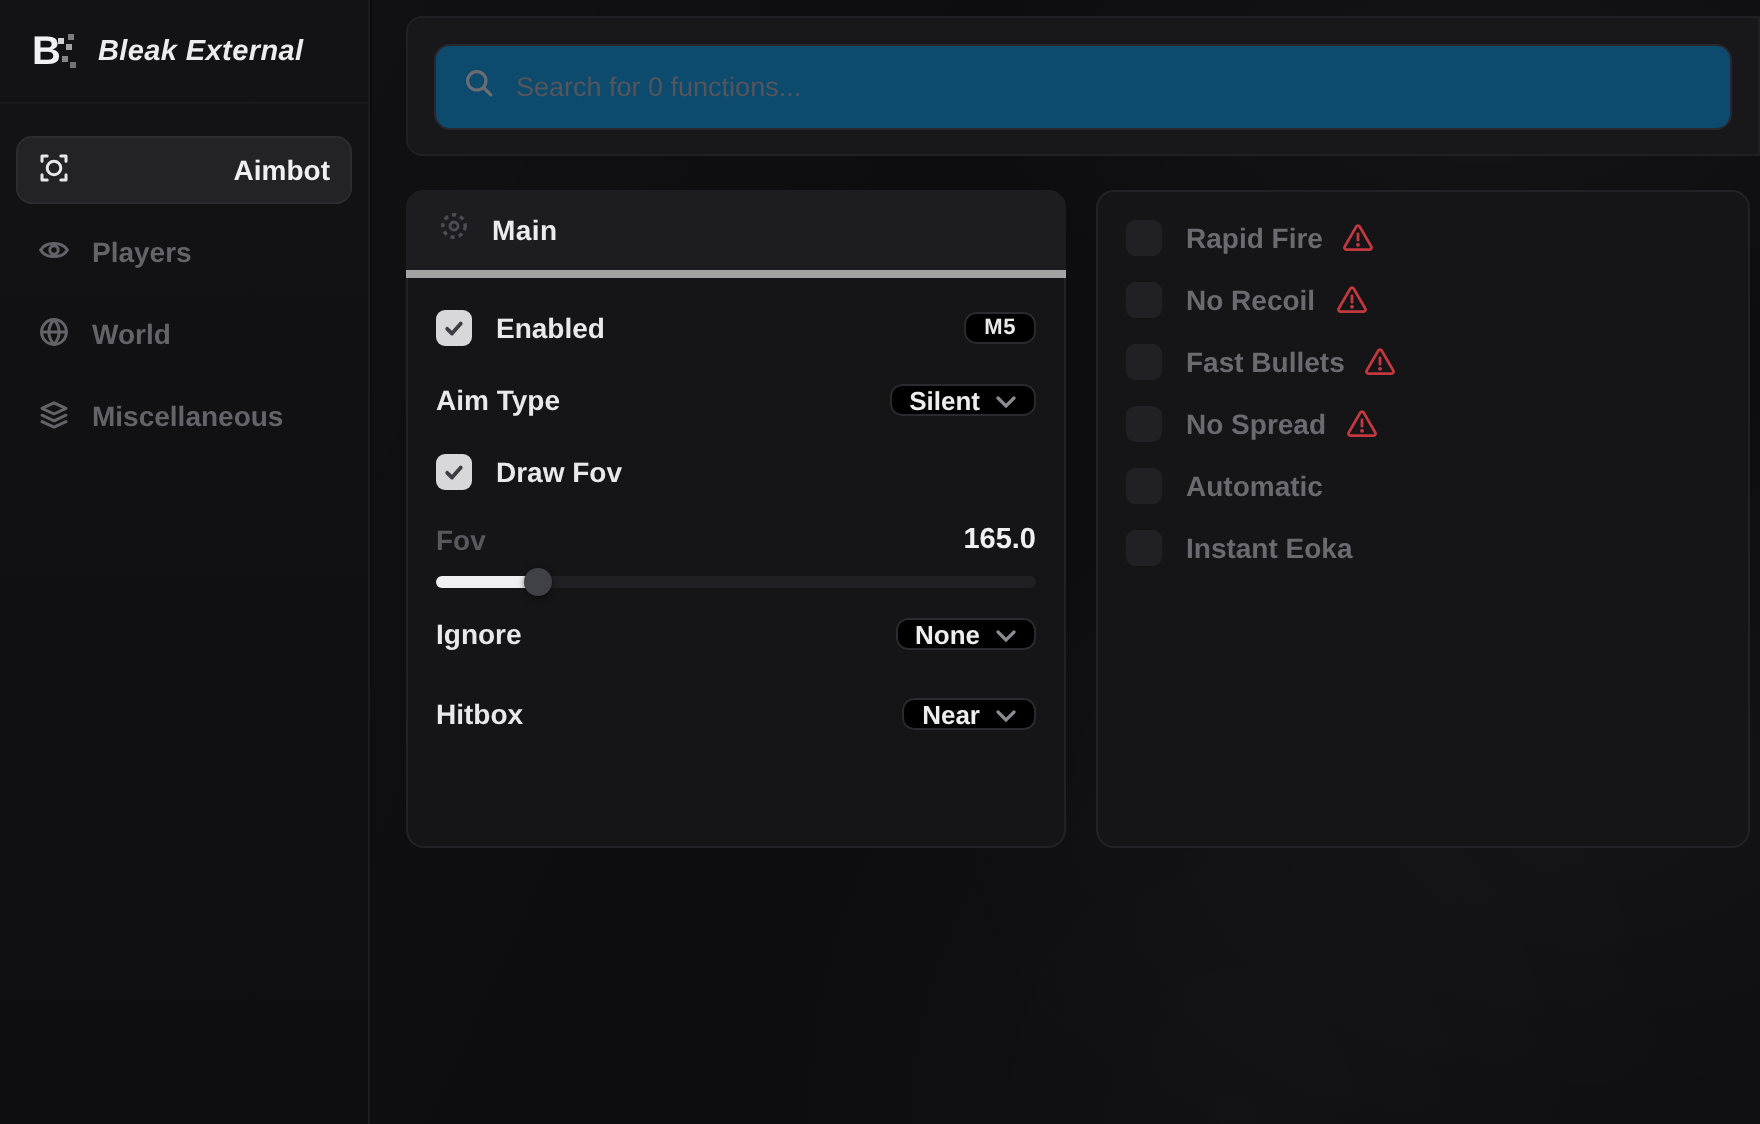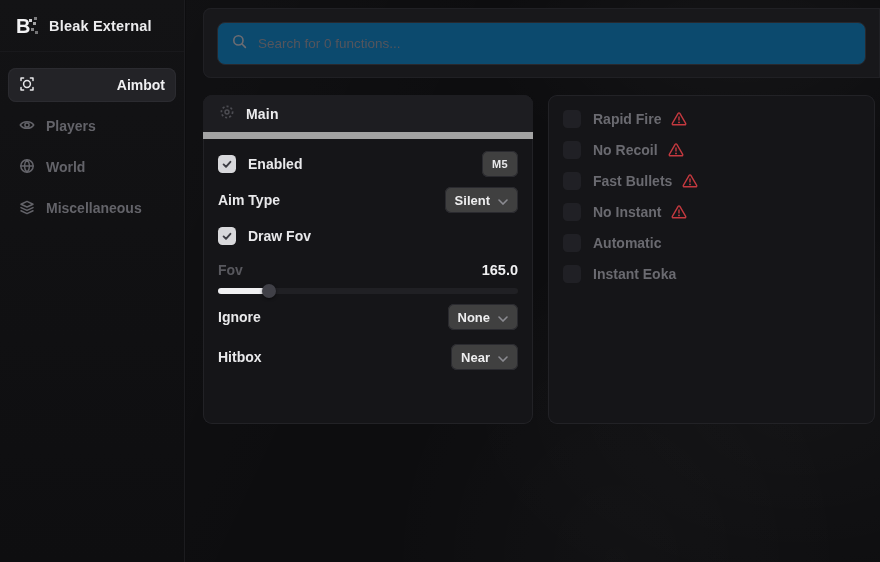--- a/index.html
+++ b/index.html
@@ -15,21 +15,21 @@
   .logo-row { display:flex; align-items:center; gap:11px; height:52px;
               padding:0 16px; border-bottom:1px solid #19191c; }
   .logo-mark { position:relative; width:22px; height:22px; color:#f2f2f4;
                font-weight:800; font-size:20px; line-height:22px; }
   .logo-mark .px { position:absolute; width:3px; height:3px; background:#e8e8ea;
                top:4px; left:13px; opacity:.9;
                box-shadow:4px 3px 0 rgba(232,232,234,.75),
                           2px 9px 0 rgba(232,232,234,.6),
                           6px 12px 0 rgba(232,232,234,.5),
                           5px -2px 0 rgba(232,232,234,.55); }
-  .app-title { color:#ececee; font-size:14.5px; font-weight:700; letter-spacing:.2px; }
+  .app-title { color:#ececee; font-size:14.5px; font-weight:700; letter-spacing:.2px;font-style:italic; }
 
   .nav { position:absolute; top:68px; left:8px; right:8px; }
   .nav-item { display:flex; align-items:center; gap:11px; height:34px;
               padding:0 11px; border-radius:8px; margin-bottom:7px;
               color:#636369; font-size:14px; font-weight:600; cursor:pointer; }
   .nav-item.active { background:#232327; color:#f0f0f2;
                      box-shadow:0 0 0 1px #2b2b30 inset;justify-content:space-between; }
   .nav-item svg { flex:0 0 auto; }
   .nav-item.active svg { stroke:#e8e8ea; }
   .nav-icon { stroke:#636369; fill:none; stroke-width:1.5;
@@ -52,36 +52,36 @@
                 display:flex; align-items:center; gap:11px; padding:0 14px; }
   .search-box input { flex:1; background:transparent; border:none; outline:none;
                 color:#a9a9af; font-size:13.5px; font-family:inherit; }
   .search-box input::placeholder { color:#55555c; }
 
   .panel { position:absolute; top:95px; background:#151518; border-radius:9px;
            box-shadow:0 0 0 1px #222226 inset; overflow:hidden; }
   .panel-main  { left:17px;  width:330px; height:329px; }
   .panel-other { left:362px; width:327px; height:329px; }
   .panel-header { height:44px; background:#1d1d21; display:flex; align-items:center;
-                  gap:11px; padding:0 16px; border-bottom:7px solid #a3a3a3; }
+                  gap:11px; padding:0 16px; border-bottom:4px solid #a3a3a3; }
   .panel-title { color:#ececee; font-size:14px; font-weight:700; letter-spacing:.2px; }
   .panel-body { padding:10px 15px 0 15px; }
 
   .row { display:flex; align-items:center; }
   .row .grow { flex:1; }
 
   .cb { width:18px; height:18px; border-radius:4.5px; flex:0 0 auto;
         display:flex; align-items:center; justify-content:center; cursor:pointer; }
   .cb.checked { background:#d8d8db; }
   .cb.dim { background:#202025; }
   .lbl { color:#e9e9eb; font-size:14px; font-weight:600;text-align:right; }
   .lbl.dim { color:#6a6a70; }
   .lbl.faint { color:#58585e; font-weight:600; }
 
-  .kbd-badge, .dropdown { height:26px; background:#404040; border-radius:6px;
+  .kbd-badge, .dropdown { height:16px; background:#000000; border-radius:6px;
         display:flex; align-items:center; padding:0 10px; cursor:pointer;
         box-shadow:0 0 0 1px #2a2a2f inset; }
   .kbd-badge { font-size:11px; font-weight:700; color:#e9e9eb; letter-spacing:.3px; }
   .dropdown { gap:8px; }
   .dropdown .val { color:#eeeeef; font-size:13px; font-weight:700; }
 
   .r-enabled { height:26px; margin-top:2px; }
   .r-aimtype { height:26px; margin-top:10px; }
   .r-drawfov { height:26px; margin-top:10px; }
   .r-fovlbl  { height:18px; margin-top:12px; }
@@ -297,21 +297,21 @@
         <path d="M7.15 1.3 1.35 11.3a1 1 0 0 0 .87 1.5h11.56a1 1 0 0 0 .87-1.5L8.85 1.3a1 1 0 0 0-1.7 0z" fill="none" stroke="#c4393f" stroke-width="1.4" stroke-linejoin="round"></path>
         <line x1="8" y1="4.9" x2="8" y2="8.1" stroke="#c4393f" stroke-width="1.4" stroke-linecap="round"></line>
         <circle cx="8" cy="10.4" r="0.95" fill="#c4393f"></circle>
       </svg>
     </span>
   </div>
 
   <div class="other-row">
     <div class="cb dim"></div>
     <span class="gap12"></span>
-    <span class="lbl dim">No Instant</span>
+    <span class="lbl dim">No Spread</span>
     <span class="wicon">
       <svg width="16" height="14" viewBox="0 0 16 14">
         <path d="M7.15 1.3 1.35 11.3a1 1 0 0 0 .87 1.5h11.56a1 1 0 0 0 .87-1.5L8.85 1.3a1 1 0 0 0-1.7 0z" fill="none" stroke="#c4393f" stroke-width="1.4" stroke-linejoin="round"></path>
         <line x1="8" y1="4.9" x2="8" y2="8.1" stroke="#c4393f" stroke-width="1.4" stroke-linecap="round"></line>
         <circle cx="8" cy="10.4" r="0.95" fill="#c4393f"></circle>
       </svg>
     </span>
   </div>
 
   <div class="other-row">

